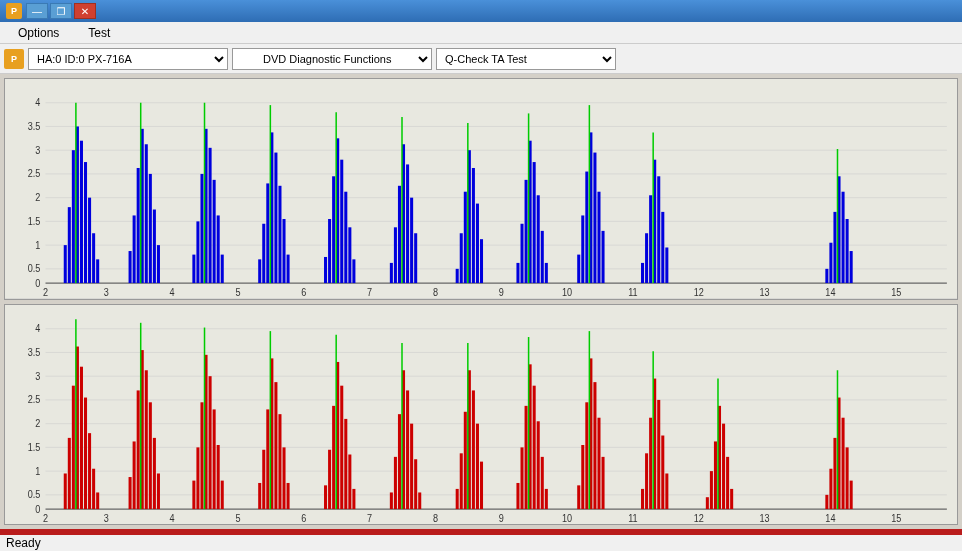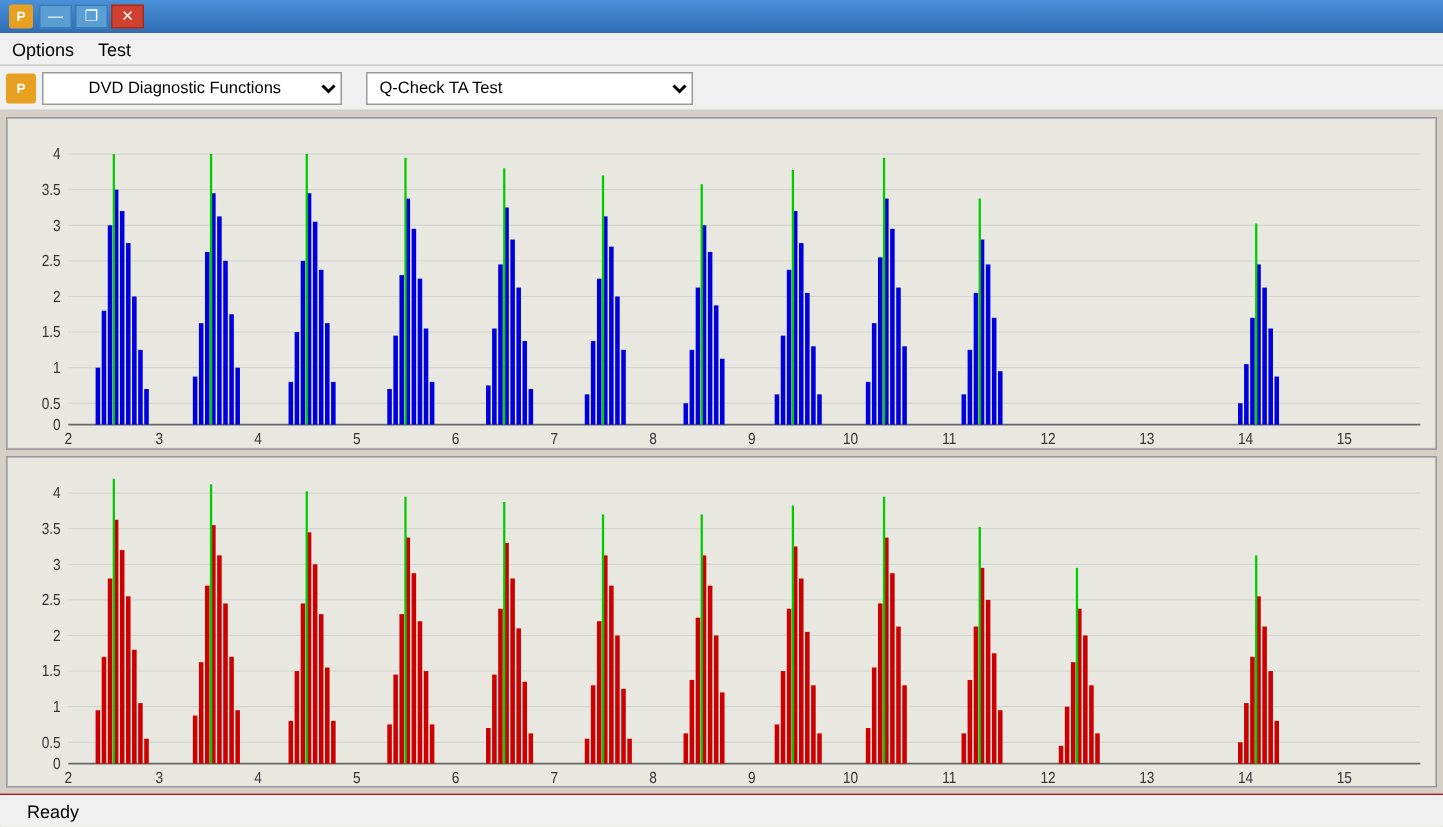--- a/index.html
+++ b/index.html
@@ -57,22 +57,23 @@
       cursor: pointer;
     }
     .win-btn.close { background: #d04030; border-color: #a03020; }
 
     
     #menu-bar {
       background: #f0f0f0;
       height: 22px;
       display: flex;
       align-items: center;
-      padding: 0 0;
+      padding: 0 10px;
       border-bottom: 1px solid #ccc;
+      gap: 13px;
     }
     .menu-item {
       padding: 2px 8px;
       cursor: pointer;
       font-size: 12px;
     }
 
     
     #toolbar {
       background: #f0f0f0;
@@ -102,21 +103,21 @@
     }
     select.toolbar-select {
       height: 22px;
       font-size: 11px;
       border: 1px solid #999;
       background: white;
       padding: 0 4px;
     }
     select.drive-select { width: 200px; }
     select.function-select { width: 200px; padding-left: 26px; }
-    select.test-select { width: 218px; margin-left: 12px; }
+    select.test-select { width: 180px; }
 
     
     #main-content {
       background: #d4d0c8;
       padding: 4px;
       display: flex;
       flex-direction: column;
       gap: 4px;
       height: calc(551px - 22px - 22px - 30px - 22px);
     }
@@ -157,24 +158,24 @@
       background: linear-gradient(to bottom, #ffffff, #e0e0e0);
       border: 1px solid #999;
       font-size: 12px;
       cursor: pointer;
     }
 
     
     #status-bar {
       background: #f0f0f0;
       height: 22px;
-      border-top: 1px solid #b91c1c;
-      display: flex;
-      align-items: center;
-      padding: 0 18px;
+      border-top: 6px solid #b91c1c;
+      display: flex;
+      align-items: center;
+      padding: 0 6px;
       font-size: 12px;
       position: absolute;
       bottom: 0;
       left: 0;
       right: 0;
     }
   </style>
 </head>
 <body>
 
@@ -188,20 +189,23 @@
 </div>
 
 <div id="menu-bar">
   <div class="menu-item">Options</div>
   <div class="menu-item">Test</div>
 </div>
 
 <div id="toolbar">
   <div class="drive-select-container">
     <div class="drive-icon">P</div>
+    <select class="toolbar-select drive-select">
+      <option>HA:0 ID:0  PX-716A</option>
+    </select>
   </div>
   <select class="toolbar-select function-select">
     <option>DVD Diagnostic Functions</option>
   </select>
   <select class="toolbar-select test-select">
     <option>Q-Check TA Test</option>
   </select>
 </div>
 
 <div id="main-content">

